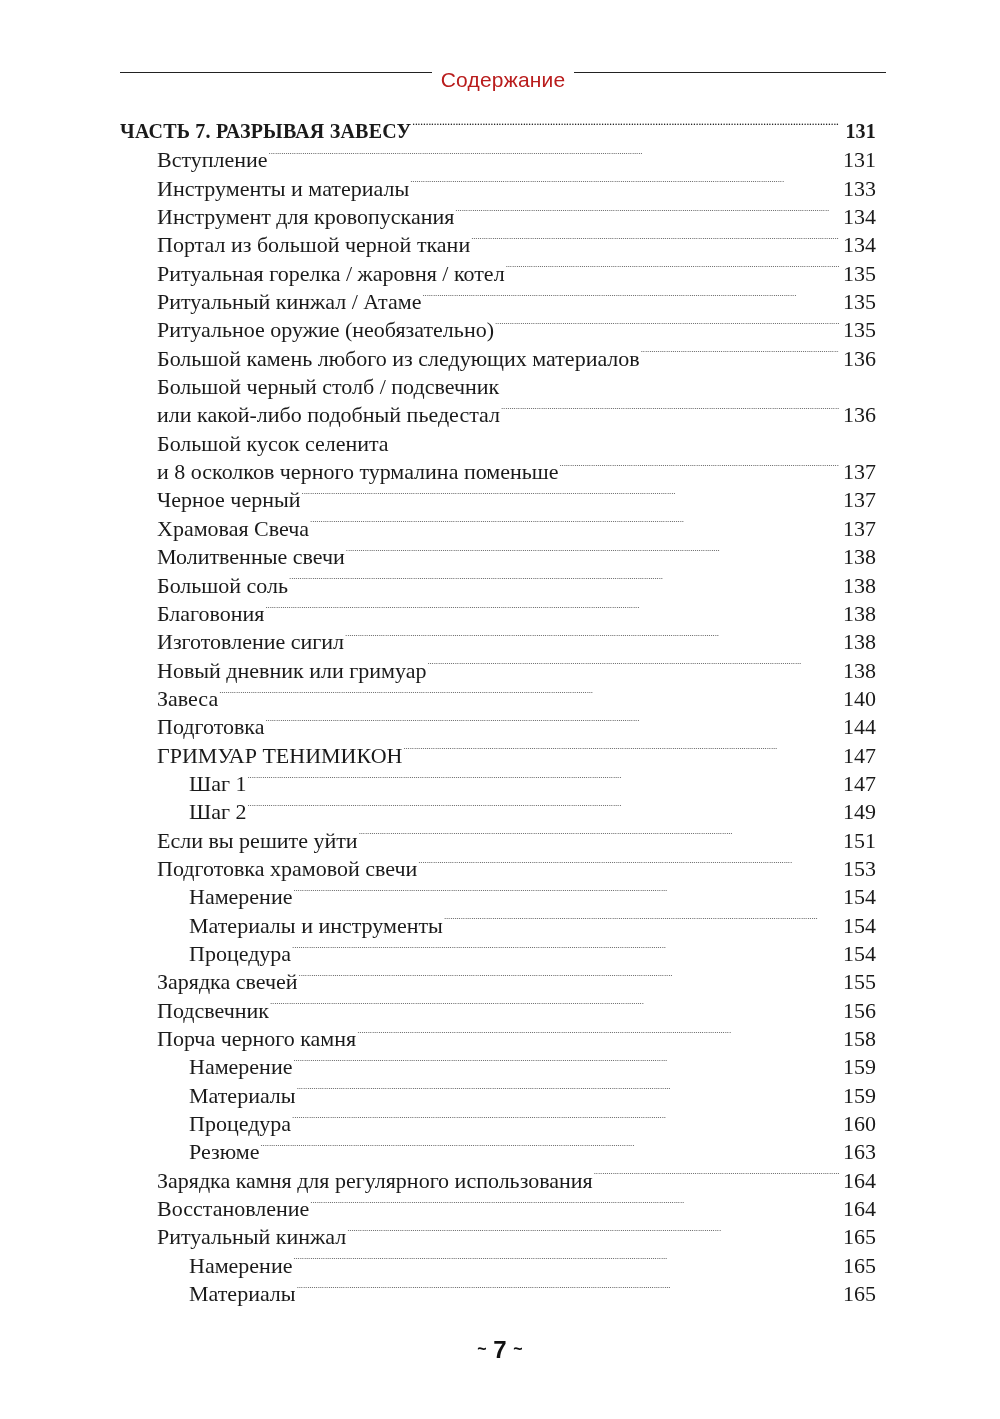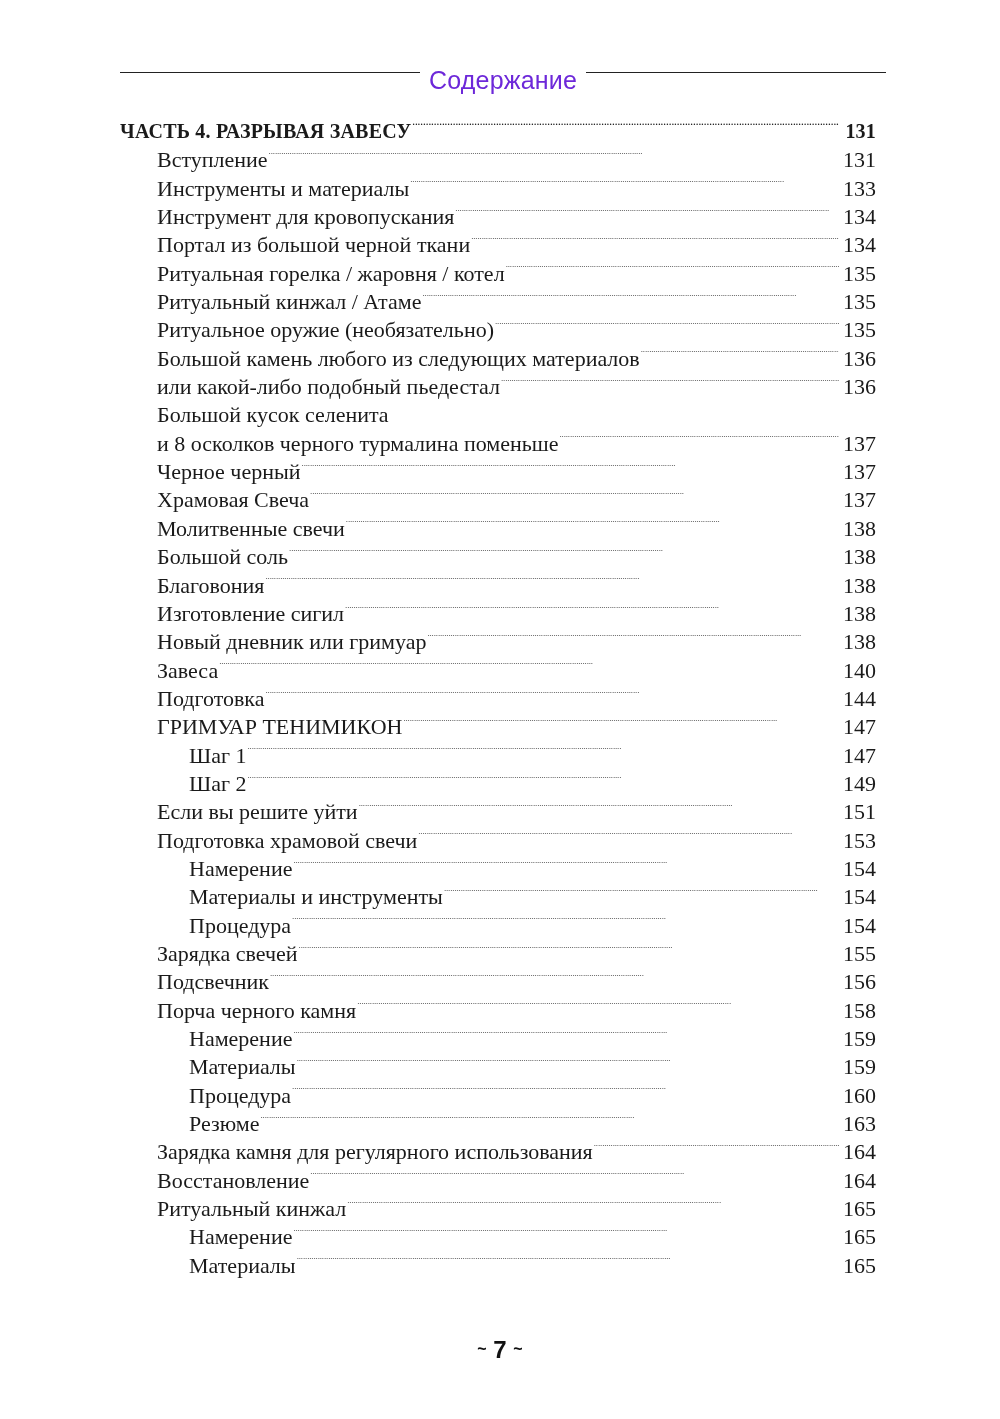--- a/index.html
+++ b/index.html
@@ -1,22 +1,22 @@
 <!DOCTYPE html>
 <html><head>
   <meta charset="utf-8">
   <style>
     html, body { margin: 0; padding: 0; background: #ffffff; }
     body { width: 1000px; height: 1419px; position: relative; overflow: hidden;
            font-family: "Liberation Serif", "DejaVu Serif", serif; color: #1a1a1a; }
     .header { position: absolute; top: 56px; left: 120px; width: 766px; height: 32px;
               display: flex; align-items: center; }
     .header .rule { flex: 1; height: 0; border-top: 1.6px solid #222; }
-    .header .title { font-family: "Liberation Sans", "DejaVu Sans", sans-serif; font-size: 25px;
-                     padding: 0 9px; color: #6d28d9; letter-spacing: 0.2px; margin-top: 16px; }
+    .header .title { font-family: "Liberation Sans", "DejaVu Sans", sans-serif; font-size: 21px;
+                     padding: 0 9px; color: #b91c1c; letter-spacing: 0.2px; margin-top: 16px; }
     .toc { position: absolute; top: 117px; left: 120px; width: 756px; }
     .entry { display: flex; align-items: baseline; height: 28.35px; font-size: 22px;
              line-height: 28.35px; white-space: nowrap; }
     .entry.l0 { font-weight: bold; font-size: 20px; letter-spacing: 0.2px; }
     .entry.l1 { padding-left: 37px; }
     .entry.l2 { padding-left: 69px; }
     .entry .label { flex: none; }
     .entry .dots { flex: 1; overflow: hidden; margin: 0 1px; position: relative; height: 1em; }
     .entry .dots::after { content: ". . . . . . . . . . . . . . . . . . . . . . . . . . . . . . . . . . . . . . . . . . . . . . . . . . . . . . . . . . . . . . . . . . . . . . . . . . . . . . . . . . . . . . . . . . . . . . . . . . . . . . . . . . . . . . . . . . . . . . . . . . . . . . . . . . . . . . . . . . . . . . . . . . . . . . . . . . . . . . . . . . . . . . . . . . . . . . . . . .";
                           position: absolute; left: 0; bottom: 2px; font-size: 9px; letter-spacing: -1.2px;
@@ -32,21 +32,21 @@
 <body>
 
 <div class="header">
   <div class="rule"></div>
   <div class="title">Содержание</div>
   <div class="rule"></div>
 </div>
 
 <div class="toc" id="toc">
     <div class="entry l0">
-      <span class="label">ЧАСТЬ 4. РАЗРЫВАЯ ЗАВЕСУ</span>
+      <span class="label">ЧАСТЬ 7. РАЗРЫВАЯ ЗАВЕСУ</span>
       <span class="dots"></span>
       <span class="page">131</span>
     </div>
     <div class="entry l1">
       <span class="label">Вступление</span>
       <span class="dots"></span>
       <span class="page">131</span>
     </div>
     <div class="entry l1">
       <span class="label">Инструменты и материалы</span>
@@ -75,20 +75,25 @@
     </div>
     <div class="entry l1">
       <span class="label">Ритуальное оружие (необязательно)</span>
       <span class="dots"></span>
       <span class="page">135</span>
     </div>
     <div class="entry l1">
       <span class="label">Большой камень любого из следующих материалов</span>
       <span class="dots"></span>
       <span class="page">136</span>
+    </div>
+    <div class="entry l1 nodots">
+      <span class="label">Большой черный столб / подсвечник</span>
+      <span class="dots"></span>
+      <span class="page"></span>
     </div>
     <div class="entry l1">
       <span class="label">или какой-либо подобный пьедестал</span>
       <span class="dots"></span>
       <span class="page">136</span>
     </div>
     <div class="entry l1 nodots">
       <span class="label">Большой кусок селенита</span>
       <span class="dots"></span>
       <span class="page"></span>

